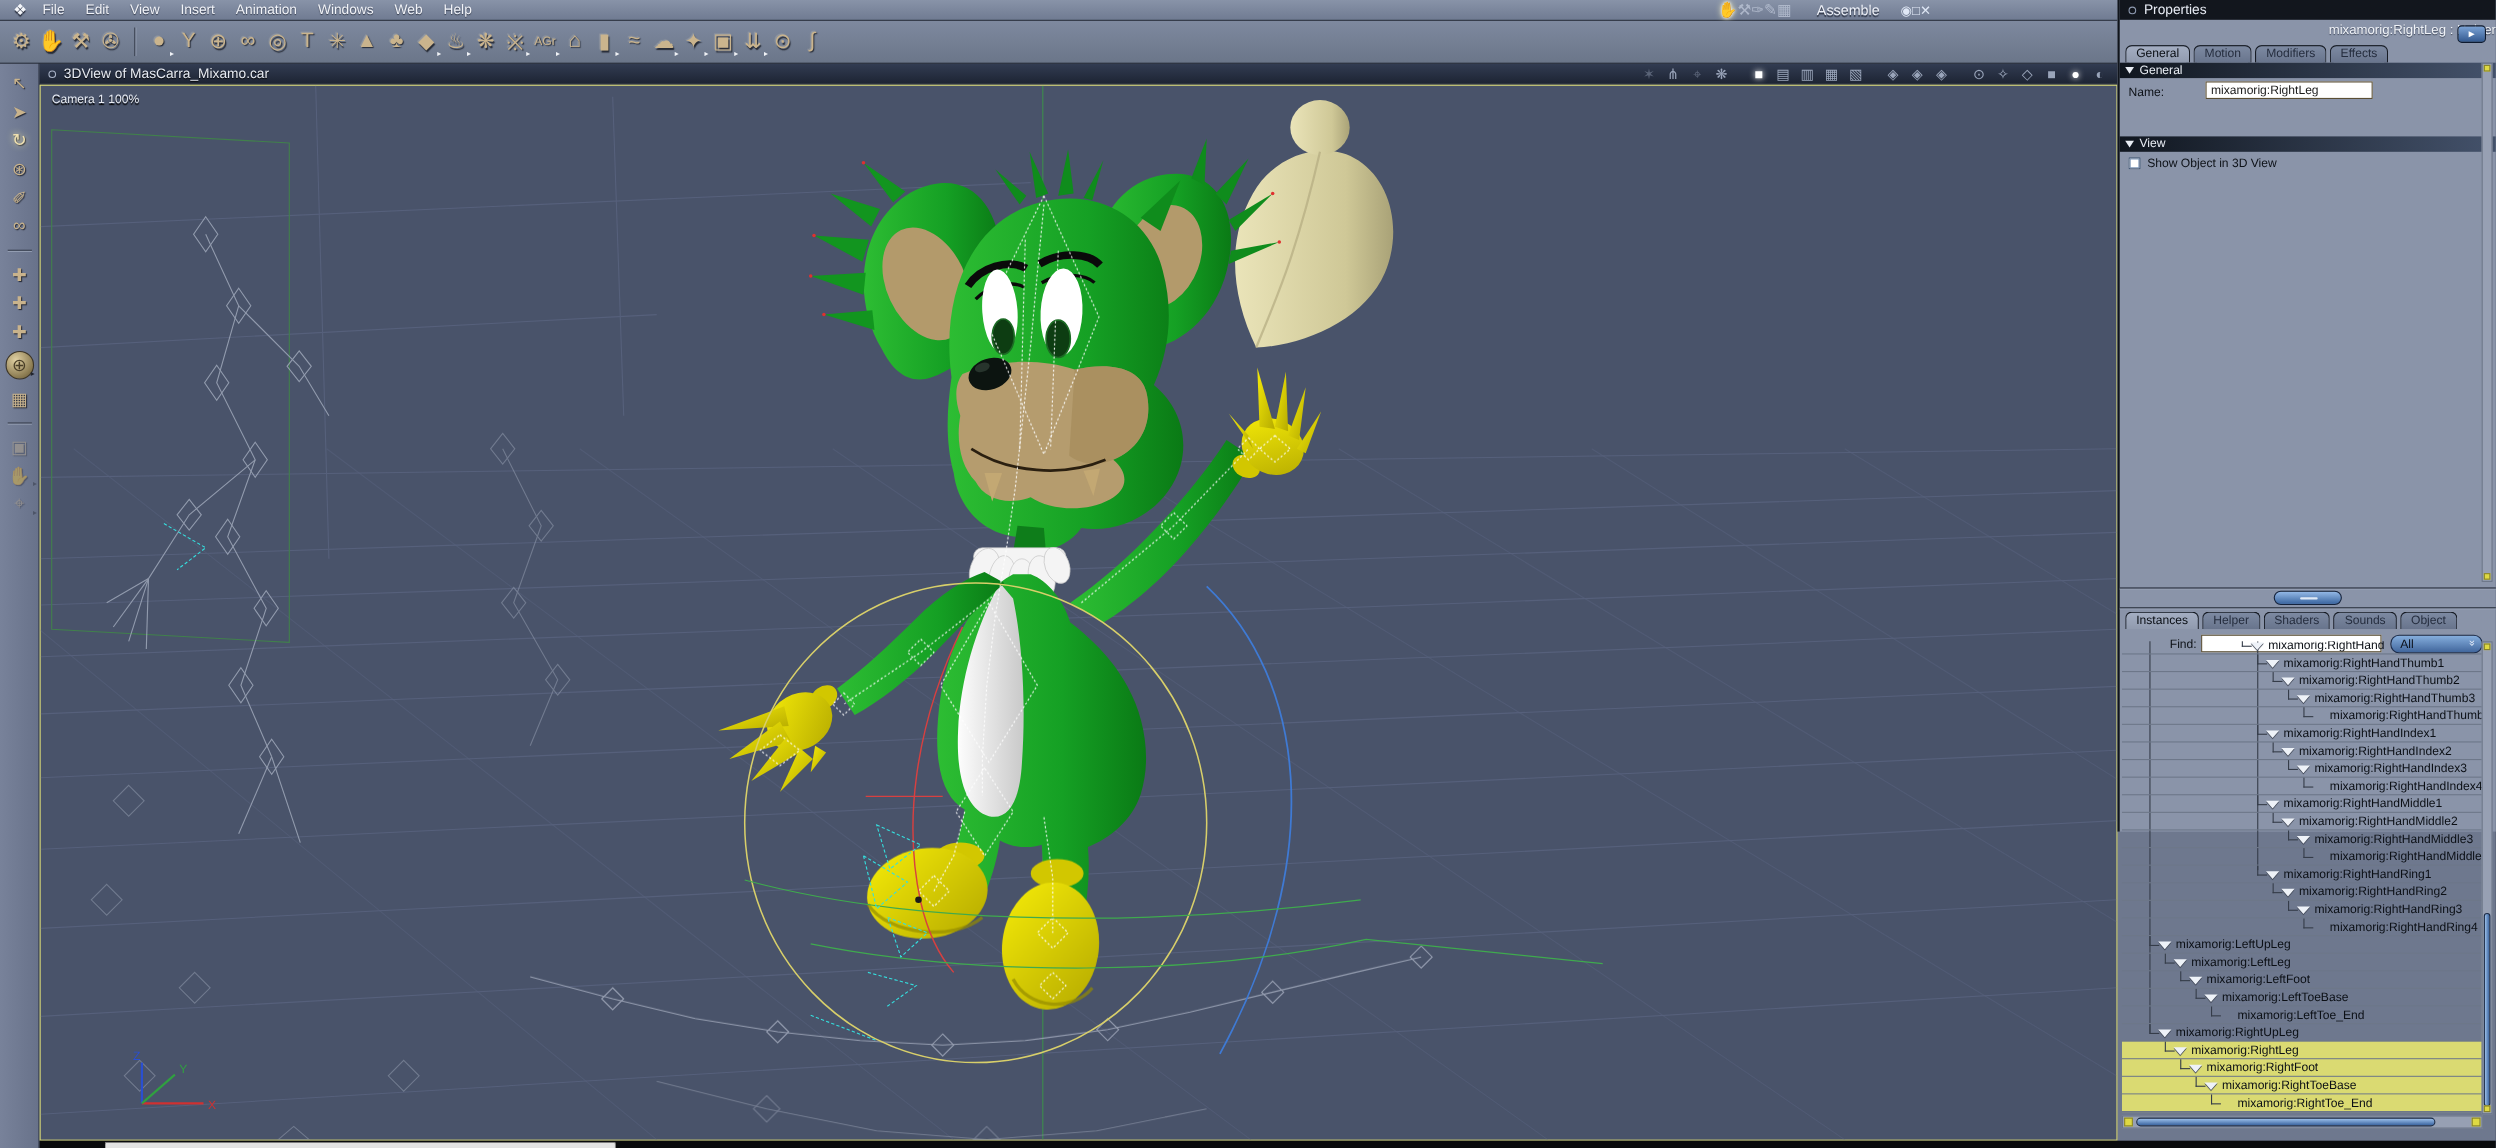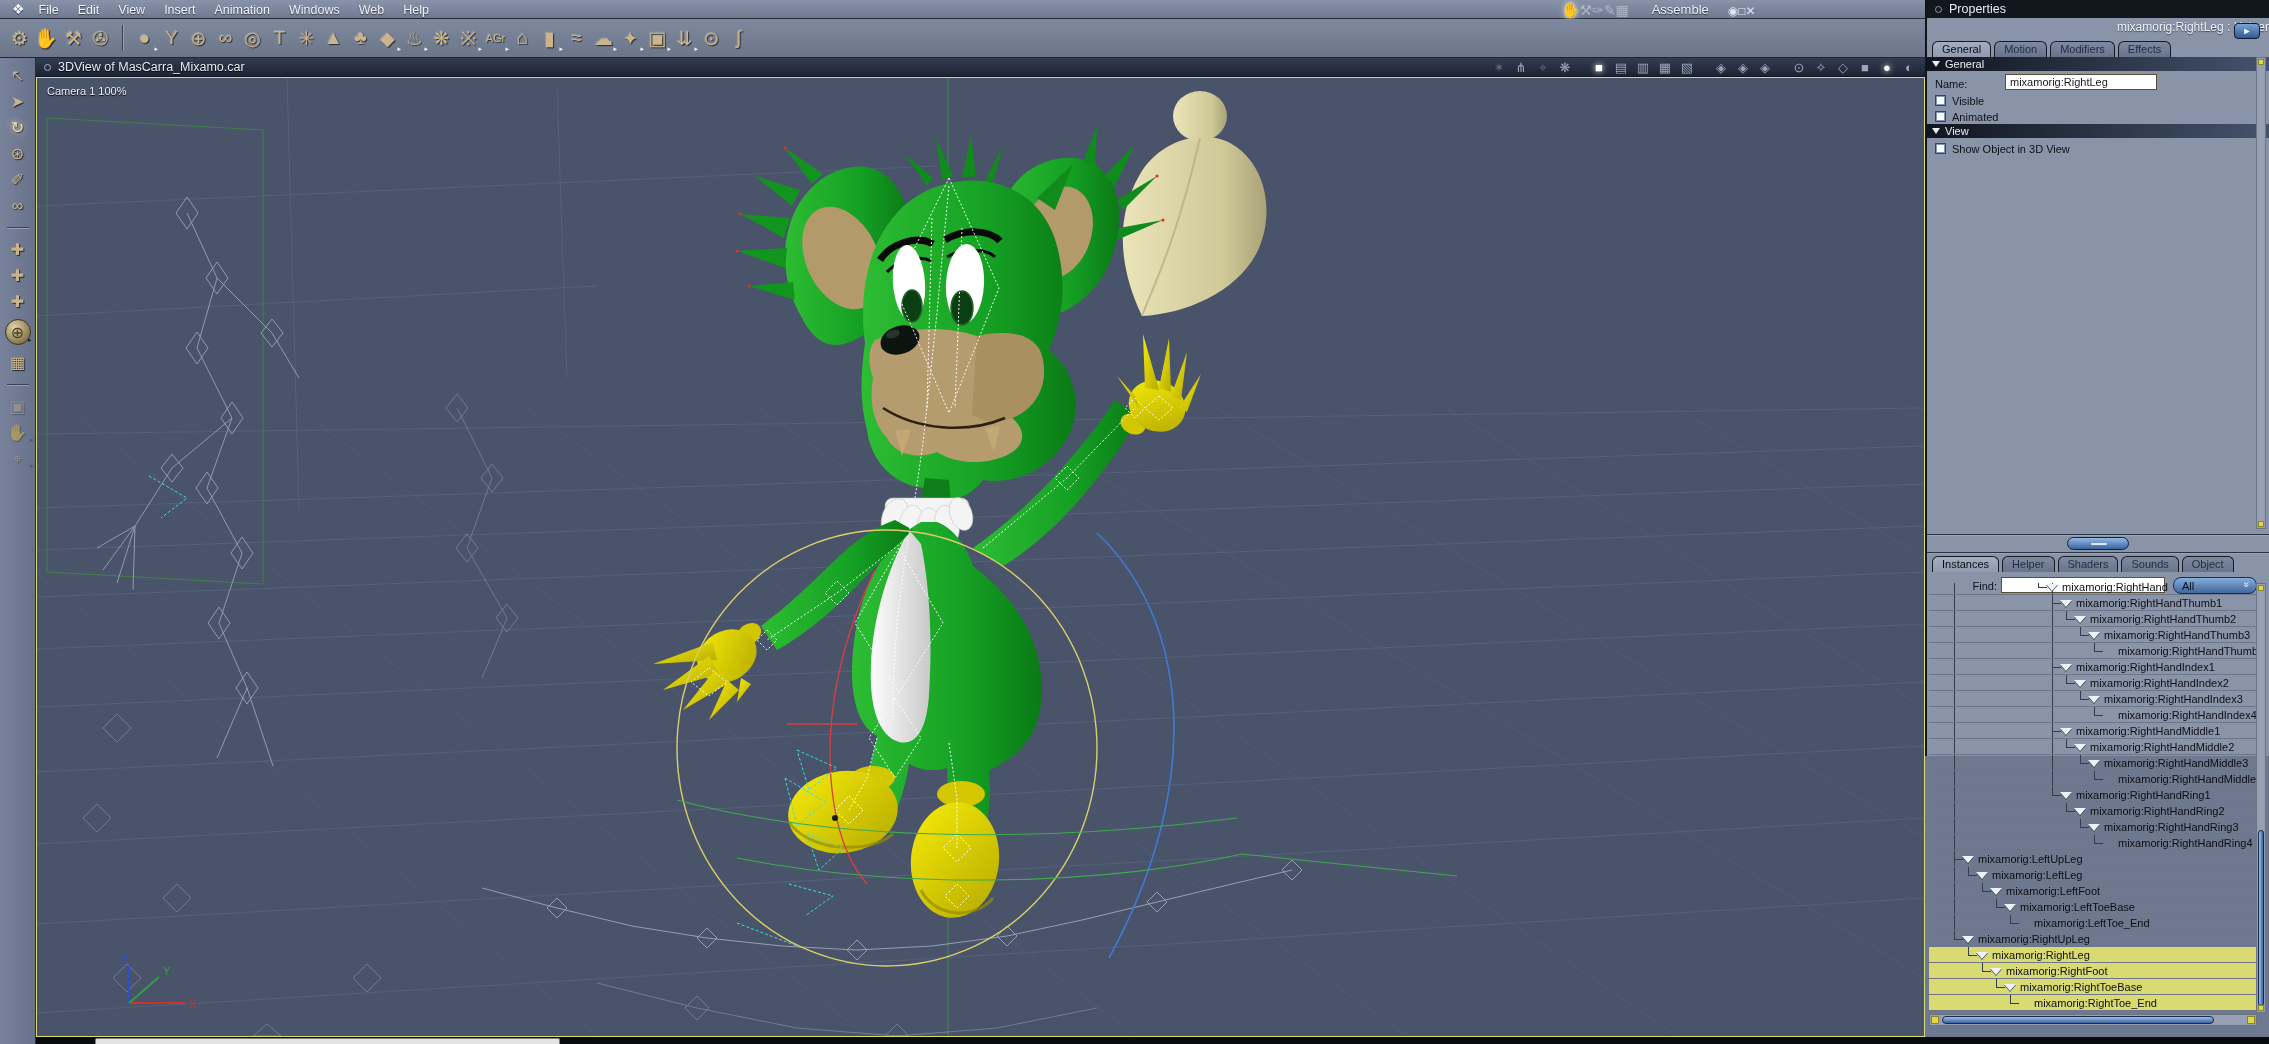--- a/index.html
+++ b/index.html
@@ -589,32 +589,20 @@
         <span class="tab">Modifiers</span>
         <span class="tab">Effects</span>
       </div>
 
     <div class="secbar sec-general">
       <span class="tri-down"></span>
       <span>General</span>
     </div>
     <span class="form-label" style="left:8px;top:78px">Name:</span>
     <input class="txtinput" style="left: 78px; top: 74px; width: 152px;" value="mixamorig:RightLeg">
-    <div style="position:absolute;left:0;top:94px;width:100%">
-
-        <div class="checkrow" style="position:relative;margin-bottom:3px">
-          <span class="checkbox"></span>
-          <span class="cklabel">Visible</span>
-        </div>
-
-        <div class="checkrow" style="position:relative;margin-bottom:3px">
-          <span class="checkbox"></span>
-          <span class="cklabel">Animated</span>
-        </div>
-      </div>
 
     <div class="secbar sec-view">
       <span class="tri-down"></span>
       <span>View</span>
     </div>
     <div style="position:absolute;left:0;top:142px;width:100%">
 
         <div class="checkrow" style="position:relative">
           <span class="checkbox"></span>
           <span class="cklabel">Show Object in 3D View</span>

